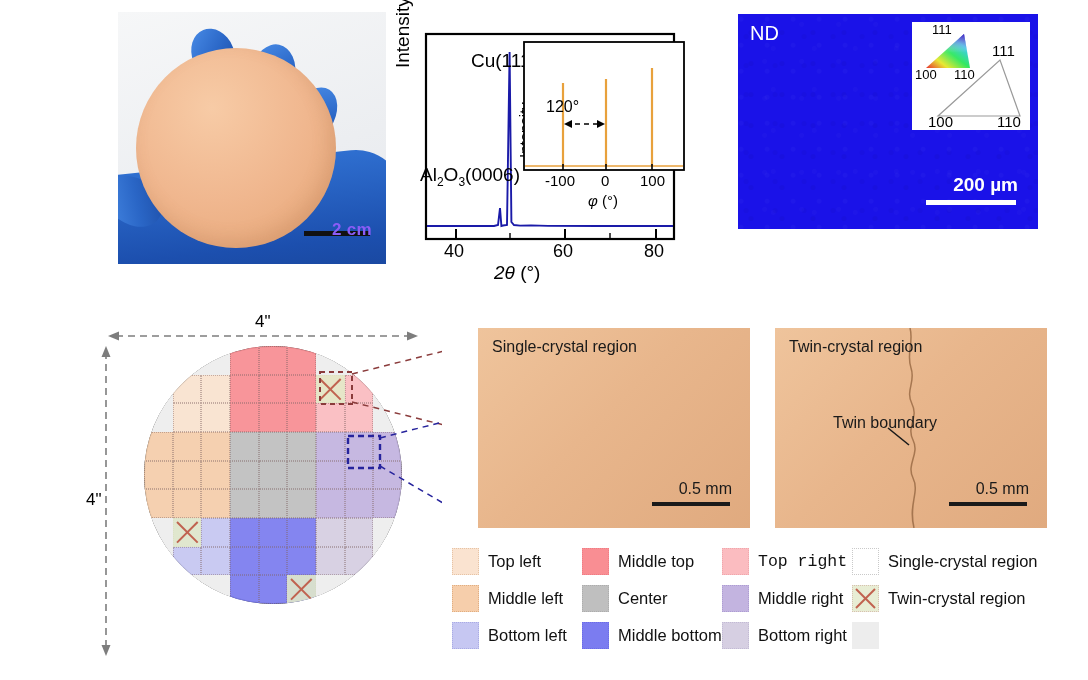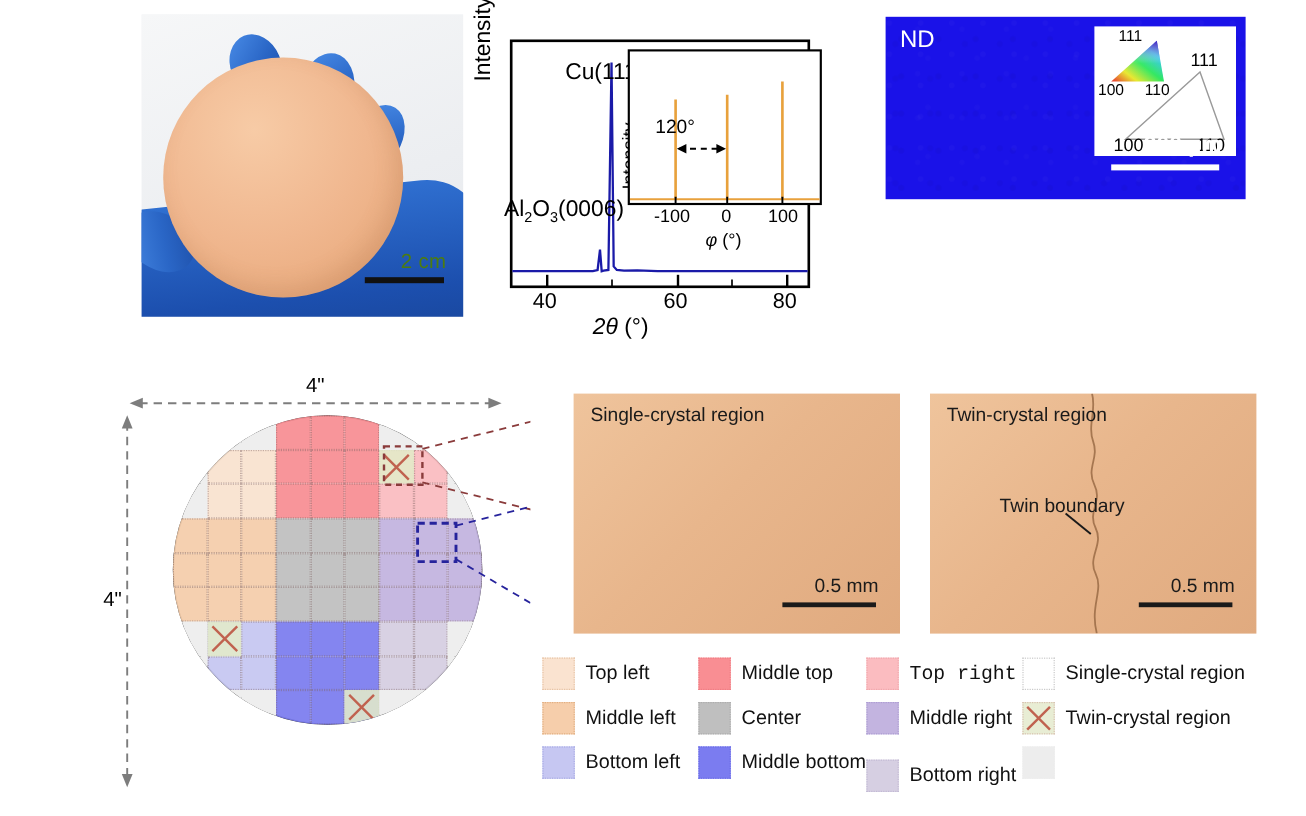--- a/index.html
+++ b/index.html
@@ -26,38 +26,38 @@
   #photo .f2{left:133px;top:32px;width:44px;height:60px;transform:rotate(12deg);}
   #photo .f3{left:174px;top:73px;width:42px;height:62px;transform:rotate(32deg);}
   #photo .f4{left:185px;top:150px;width:40px;height:74px;transform:rotate(52deg);}
   #photo .f5{left:-8px;top:158px;width:46px;height:62px;transform:rotate(-62deg);}
   #photo .wafer2{
     position:absolute;left:18px;top:36px;width:200px;height:200px;border-radius:50%;
     background:radial-gradient(circle at 38% 30%,#f7cba6 0%,#f0b78f 50%,#e5a474 100%);
     box-shadow:inset -6px -8px 18px rgba(150,90,50,.18);
   }
   #photo .scalebar{position:absolute;right:16px;bottom:28px;width:66px;height:5px;background:#111;}
-  #photo .scalelab{position:absolute;right:14px;bottom:36px;font-size:17px;font-weight:400;color:#4d7c0f;letter-spacing:.3px;}
+  #photo .scalelab{position:absolute;right:14px;bottom:24px;font-size:17px;font-weight:700;color:#8b5cf6;letter-spacing:.3px;}
 
   
   #xrd{left:398px;top:12px;width:300px;height:280px;}
   #xrd .ylab{
     position:absolute;left:-6px;top:56px;font-size:19px;
     transform:rotate(-90deg);transform-origin:left top;white-space:nowrap;
   }
   #xrd .xlab{position:absolute;left:96px;top:250px;font-size:19px;white-space:nowrap;}
   #xrd .tick{position:absolute;font-size:18px;}
   .peaklab{position:absolute;font-size:19px;white-space:nowrap;}
 
   
   #inset .ilab{position:absolute;font-size:15px;}
   #inset .iylab{position:absolute;font-size:15px;transform:rotate(-90deg);transform-origin:left top;white-space:nowrap;}
 
   
-  #ebsd{left:738px;top:14px;width:300px;height:152px;background:#1a12e8;overflow:hidden;}
+  #ebsd{left:738px;top:14px;width:300px;height:215px;background:#1a12e8;overflow:hidden;}
   #ebsd .noise{position:absolute;inset:0;opacity:.25;
     background:
       radial-gradient(circle at 12% 20%, rgba(255,255,255,.10) 0 2px, transparent 3px),
       radial-gradient(circle at 42% 60%, rgba(0,0,0,.14) 0 2px, transparent 3px),
       radial-gradient(circle at 72% 28%, rgba(255,255,255,.08) 0 2px, transparent 3px),
       radial-gradient(circle at 28% 78%, rgba(0,0,0,.12) 0 2px, transparent 3px),
       radial-gradient(circle at 86% 84%, rgba(255,255,255,.08) 0 2px, transparent 3px);
     background-size:26px 26px,31px 31px,37px 37px,29px 29px,41px 41px;}
   #ebsd .nd{position:absolute;left:12px;top:8px;color:#fff;font-size:20px;}
   #ebsd .sb{position:absolute;right:22px;bottom:24px;width:90px;height:5px;background:#fff;}
@@ -391,21 +391,21 @@
         <span class="lgtxt">Middle bottom</span>
       </div>
       <div class="lgitem" style="left: 270px; top: 0px; font-family: Liberation Mono, monospace;">
         <div class="sw" style="background: rgb(251, 188, 192); border: 1px dotted rgb(240, 167, 172);"></div>
         <span class="lgtxt">Top right</span>
       </div>
       <div class="lgitem" style="left: 270px; top: 37px;">
         <div class="sw" style="background: rgb(195, 180, 224); border: 1px dotted rgb(173, 157, 210);"></div>
         <span class="lgtxt">Middle right</span>
       </div>
-      <div class="lgitem" style="left: 270px; top: 85px;">
+      <div class="lgitem" style="left: 270px; top: 74px;">
         <div class="sw" style="background: rgb(214, 207, 226); border: 1px dotted rgb(194, 186, 212);"></div>
         <span class="lgtxt">Bottom right</span>
       </div>
       <div class="lgitem" style="left: 400px; top: 0px;">
         <div class="sw" style="background: rgb(255, 255, 255); border: 1.4px dotted rgb(201, 201, 201);"></div>
         <span class="lgtxt">Single-crystal region</span>
       </div>
       <div class="lgitem" style="left: 400px; top: 37px;">
         <div class="sw" style="background: rgb(232, 237, 212); border: 1.2px dotted rgb(216, 192, 176);">
           <svg width="25" height="25" style="display:block">

